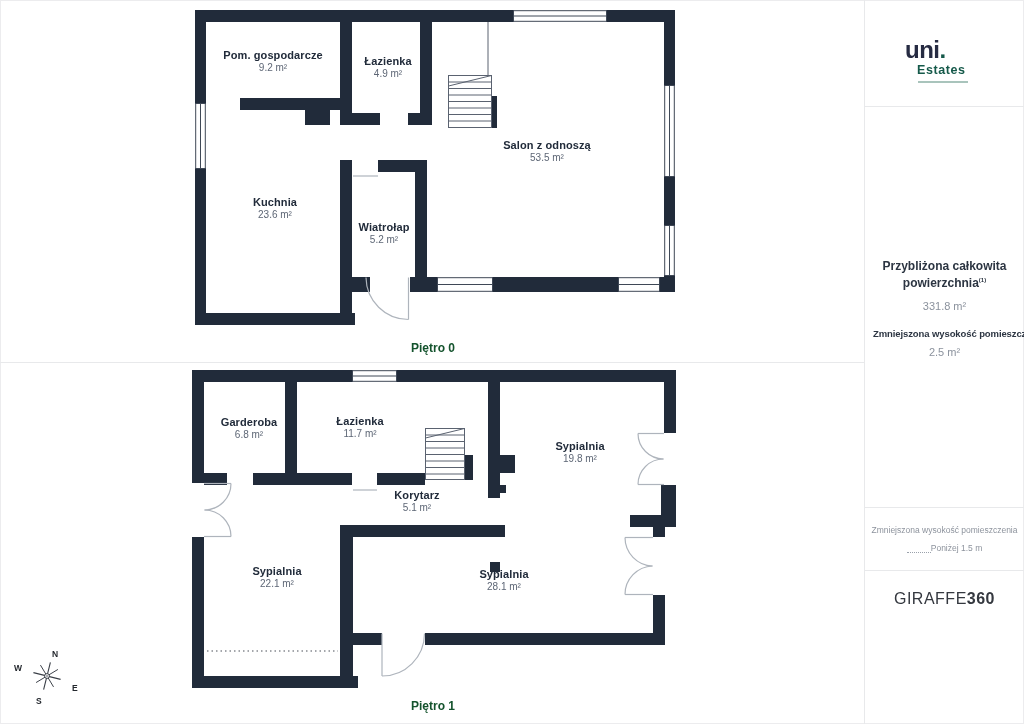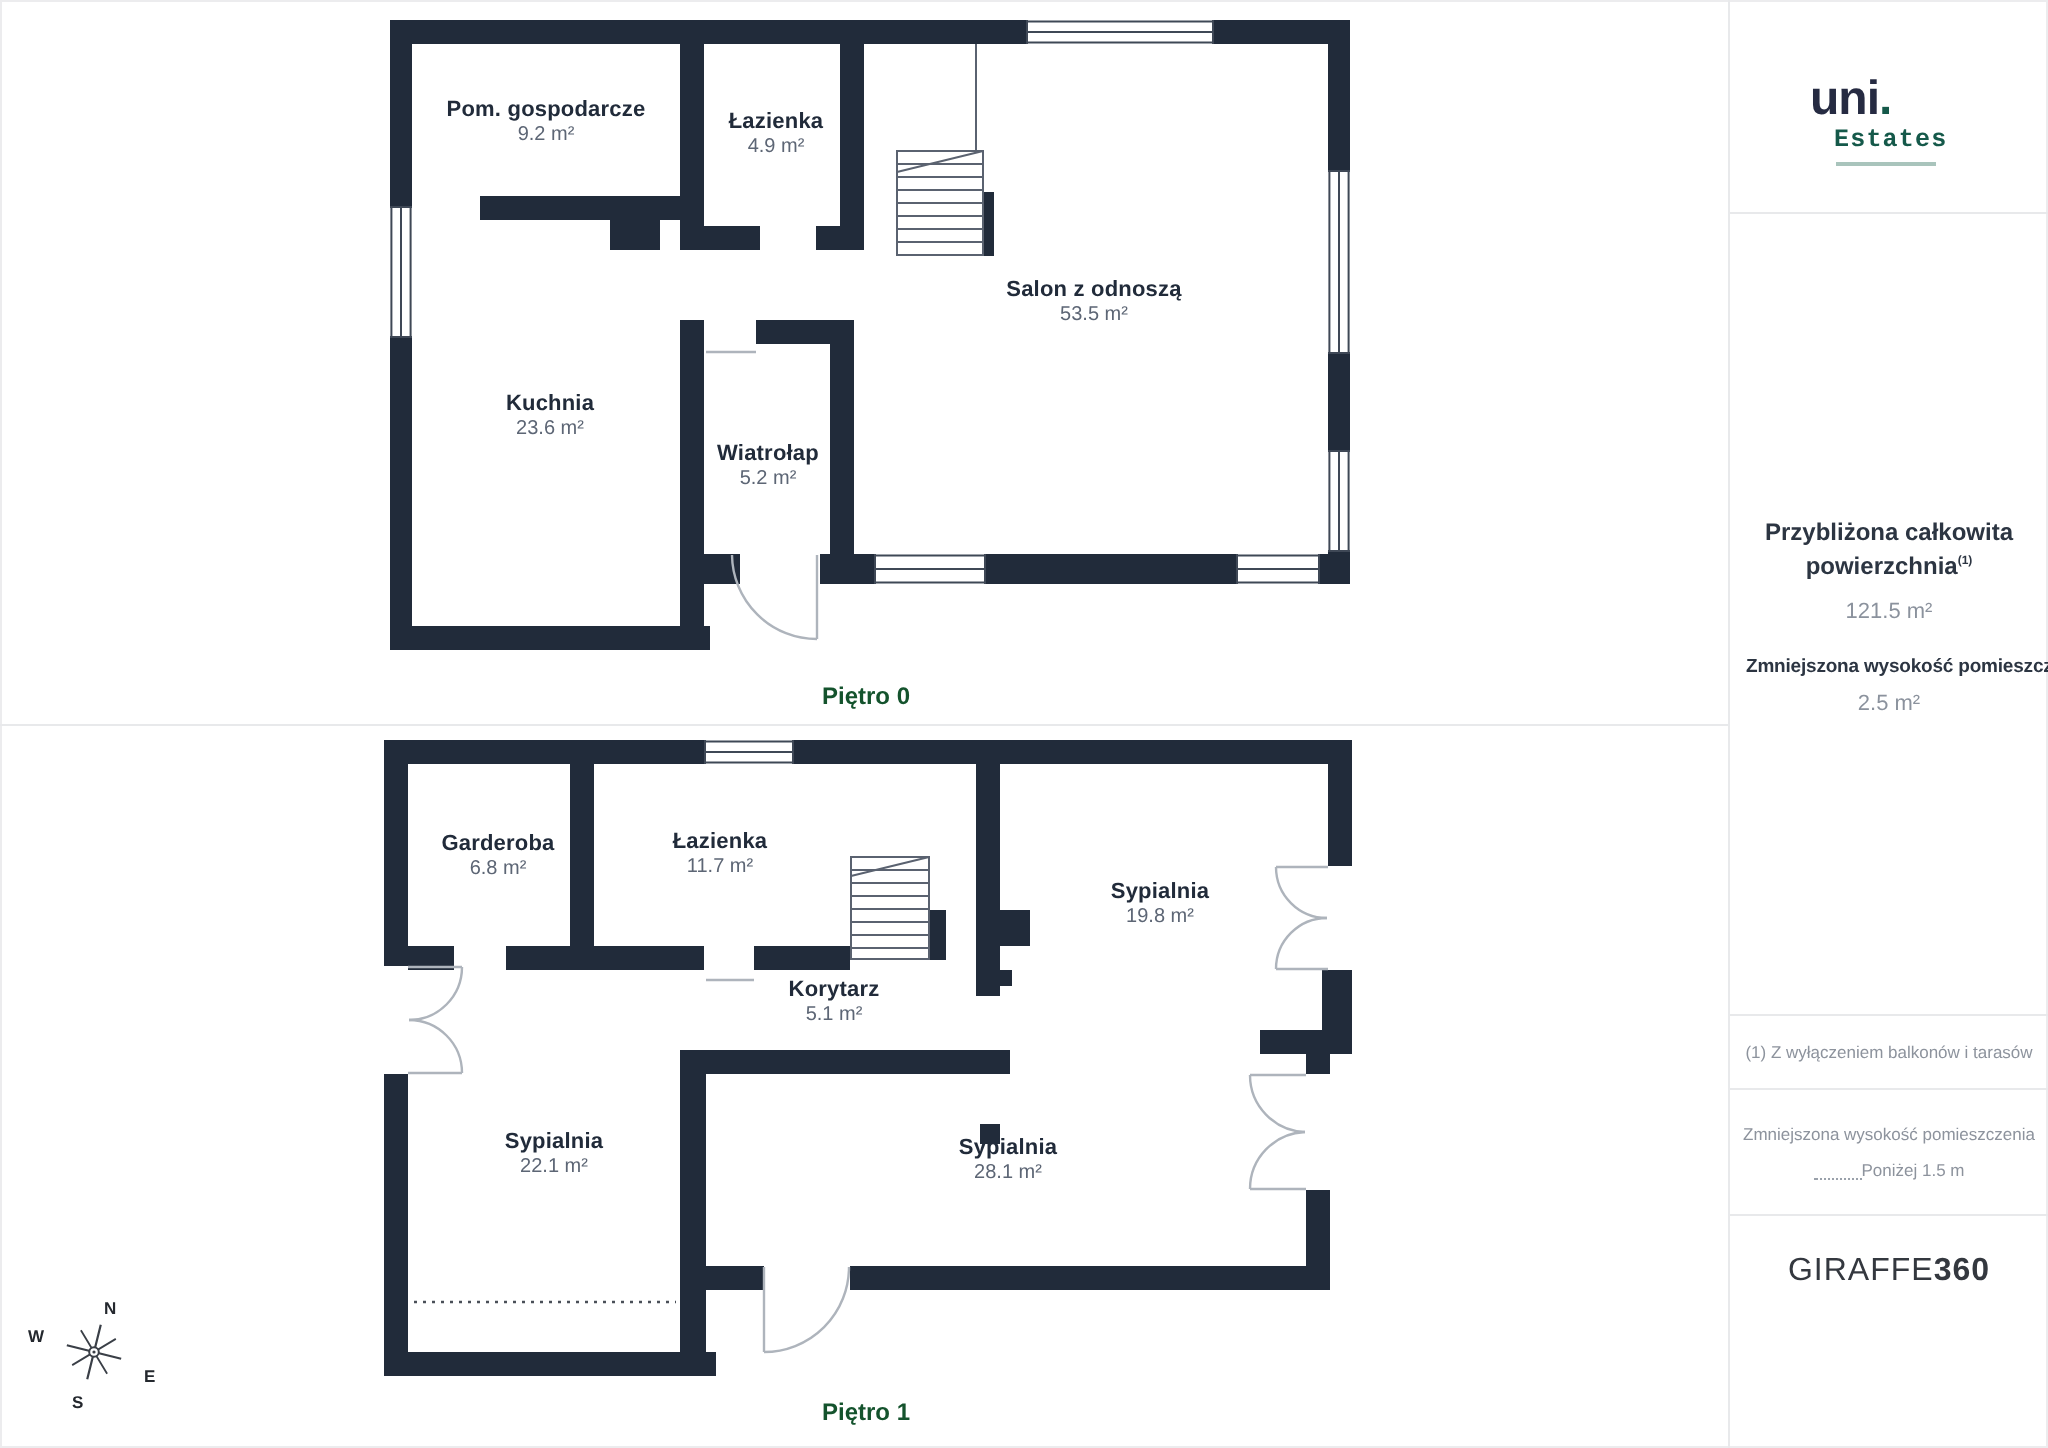--- a/index.html
+++ b/index.html
@@ -15,21 +15,21 @@
   .room-name{font-size:11px;font-weight:bold;color:#212b3a;letter-spacing:.1px;text-align:center;}
   .room-area{font-size:10px;color:#5d6675;margin-top:1px;}
   .floor-caption{position:absolute;transform:translateX(-50%);font-size:12px;font-weight:bold;color:#14532d;}
   
   .sidebar{position:absolute;left:865px;top:0;width:159px;height:724px;}
   .side-sec{box-sizing:border-box;border-bottom:1px solid #e8e9eb;}
   .side-logo{height:107px;position:relative;}
   .logo-block{position:absolute;left:40px;top:38px;}
   .logo-main{font-size:24px;font-weight:800;color:#262b42;letter-spacing:-.5px;line-height:1;}
   .logo-dot{color:#15594a;}
-  .logo-sub{font-size:12.5px;font-weight:bold;color:#15594a;letter-spacing:.6px;margin:2px 0 0 12px;line-height:1;font-family:Liberation Mono, monospace;}
+  .logo-sub{font-size:12.5px;font-weight:bold;color:#15594a;letter-spacing:.6px;margin:2px 0 0 12px;line-height:1;}
   .logo-tagline{width:50px;height:2px;background:#a9c4bc;margin:4px 0 0 13px;}
   .side-main{height:401px;}
   .side-main-inner{padding:151px 8px 0 8px;text-align:center;}
   .side-h1{font-size:12px;font-weight:bold;color:#2c3542;line-height:1.45;}
   .side-h1 sup{font-size:6px;}
   .side-val{font-size:11px;color:#8b929d;margin-top:7px;}
   .side-h2{font-size:9.5px;font-weight:bold;color:#2c3542;margin-top:16px;letter-spacing:-.1px;white-space:nowrap;}
   .side-fn{height:37px;display:flex;align-items:center;justify-content:center;
     font-size:8.5px;color:#8d939d;text-align:center;}
   .side-legend{height:63px;display:flex;flex-direction:column;align-items:center;justify-content:center;
@@ -231,29 +231,26 @@
       <div class="logo-block">
         <div class="logo-main"><span>uni</span><span class="logo-dot">.</span></div>
         <div class="logo-sub">Estates</div>
         <div class="logo-tagline"></div>
       </div>
     </div>
 
     <div class="side-sec side-main">
       <div class="side-main-inner">
         <div class="side-h1"><span>Przybliżona całkowita powierzchnia</span><sup>(1)</sup></div>
-        <div class="side-val">121.5 m²</div>
+        <div class="side-val">331.8 m²</div>
         <div class="side-h2">Zmniejszona wysokość pomieszczenia</div>
         <div class="side-val">2.5 m²</div>
       </div>
     </div>
 
-    <div class="side-sec side-fn">
-      <span>(1) Z wyłączeniem balkonów i tarasów</span>
-    </div>
 
     <div class="side-sec side-legend">
       <span>Zmniejszona wysokość pomieszczenia</span>
       <span class="legend-row">
         <span class="legend-dash"></span>
         <span>Poniżej 1.5 m</span>
       </span>
     </div>
 
     <div class="side-sec side-disc">

